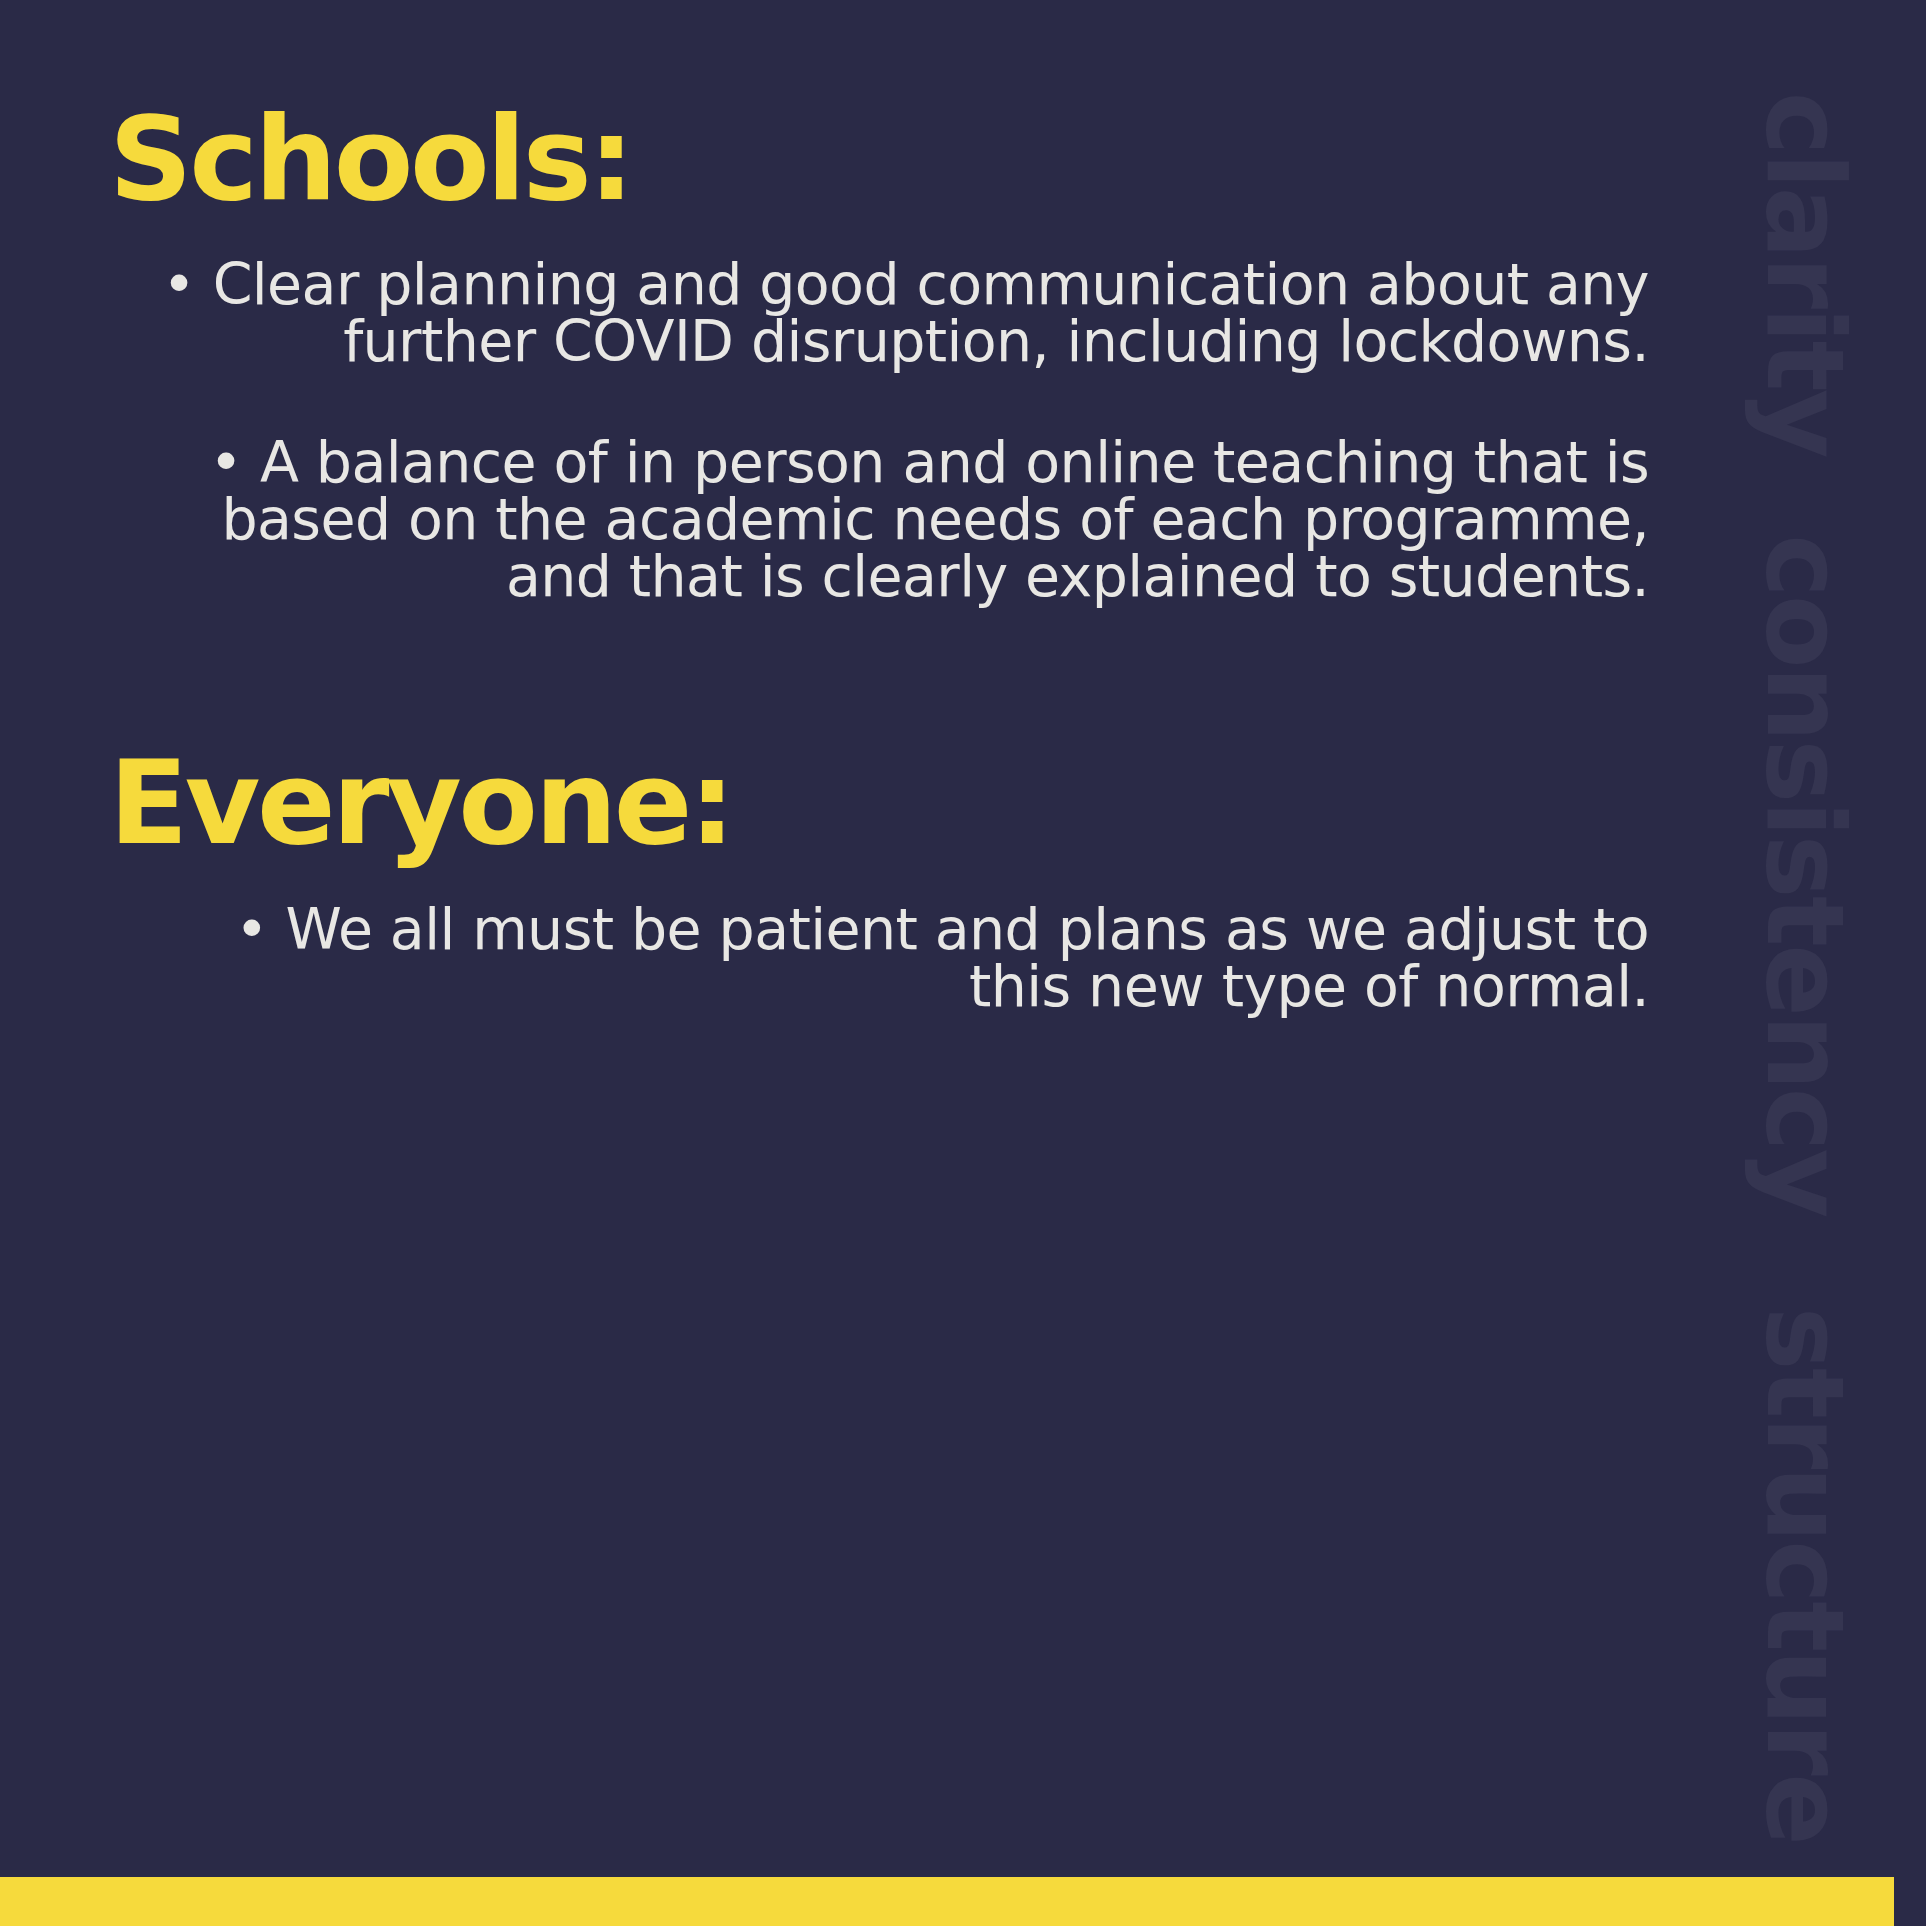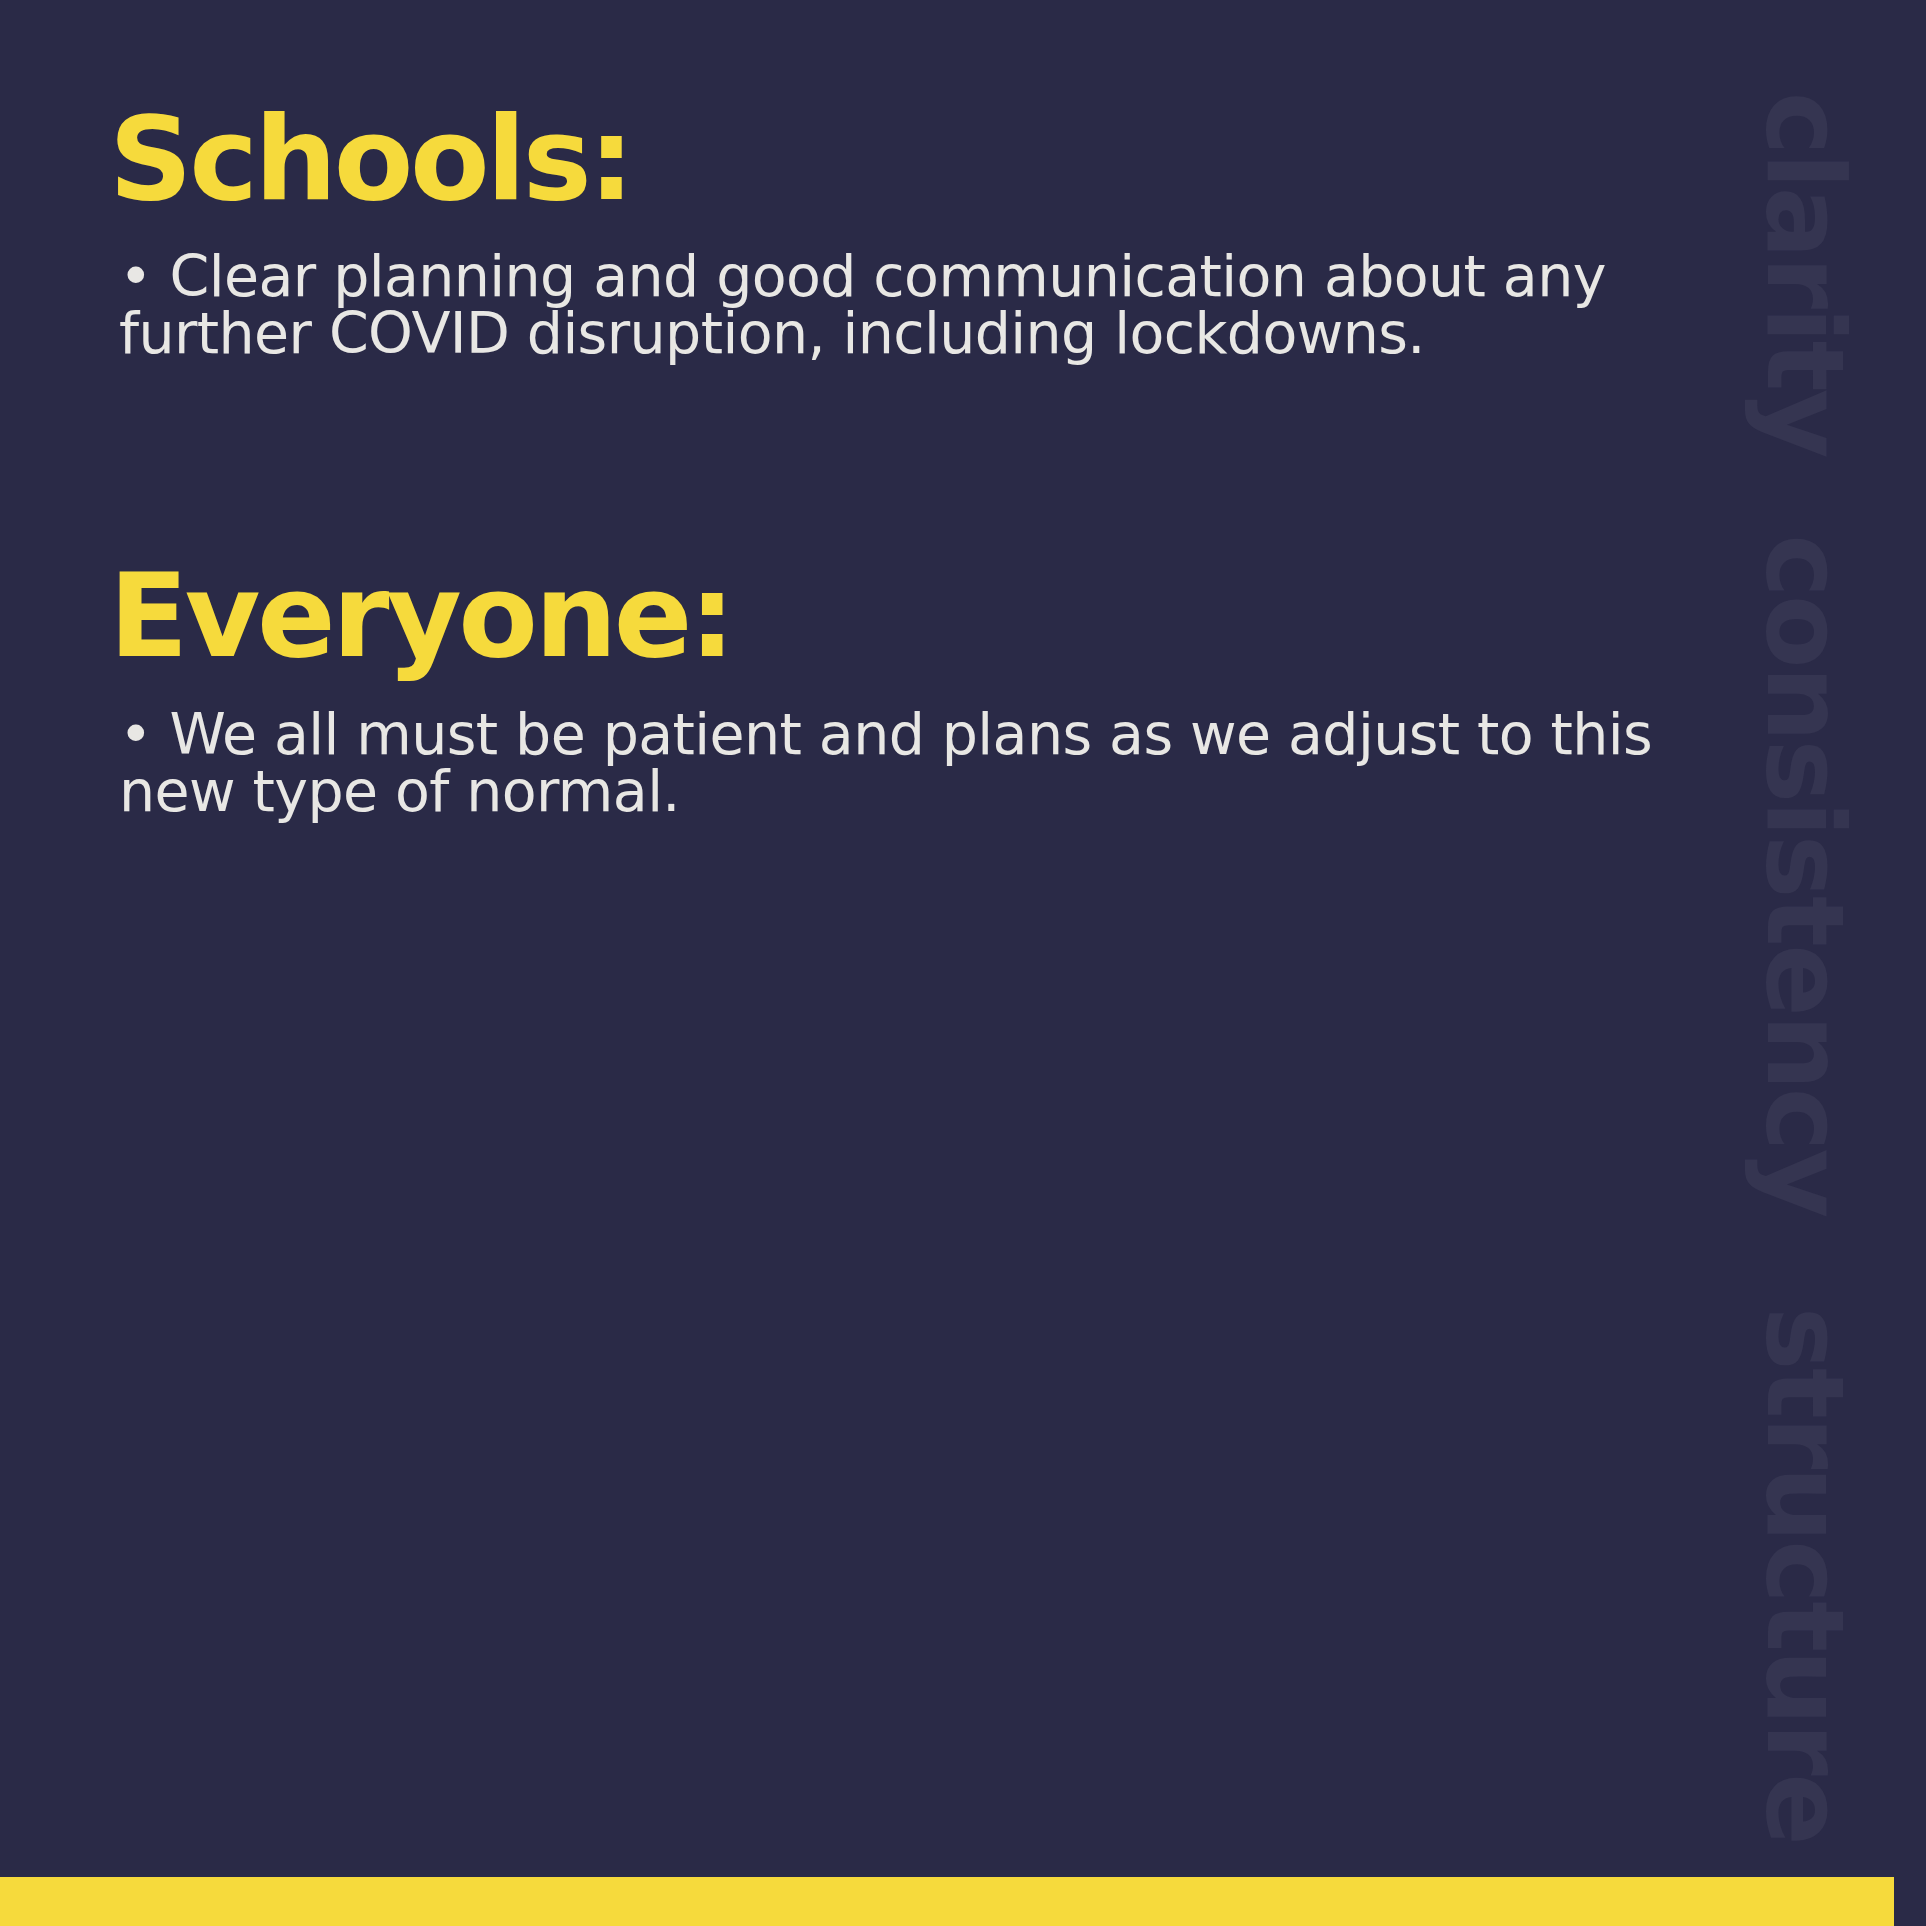--- a/index.html
+++ b/index.html
@@ -71,23 +71,24 @@
     font-weight: bold;
     font-size: 116px;
     line-height: 1.0;
     letter-spacing: -3.4px;
     margin: 0;
     padding: 0;
     white-space: nowrap;
   }
 
   .bullet-list {
-    margin: 10px;
+    margin: 18px;
     padding: 0;
     list-style: none;
+    text-align: right;
   }
 
   .bullet {
     color: #e8e7e4;
     font-family: "DejaVu Sans", sans-serif;
     font-weight: normal;
     font-size: 57px;
     line-height: 1.0;
     letter-spacing: -0.6px;
     margin: 0;
@@ -125,20 +126,21 @@
   <div class="content">
 
     <h2 class="section-heading">Schools:</h2>
 
     <div class="gap-heading-to-list"></div>
 
     <ul class="bullet-list">
       <li class="bullet">• Clear planning and good communication about any further COVID disruption, including lockdowns.</li>
       <div class="gap-between-bullets"></div>
       <div class="gap-between-bullets"></div>
+      <li class="bullet">• A balance of in person and online teaching that is based on the academic needs of each programme, and that is clearly explained to students.</li>
       <div class="gap-between-bullets"></div>
     </ul>
 
     <div class="gap-section"></div>
 
     <h2 class="section-heading">Everyone:</h2>
 
     <div class="gap-everyone-heading"></div>
 
     <ul class="bullet-list">

